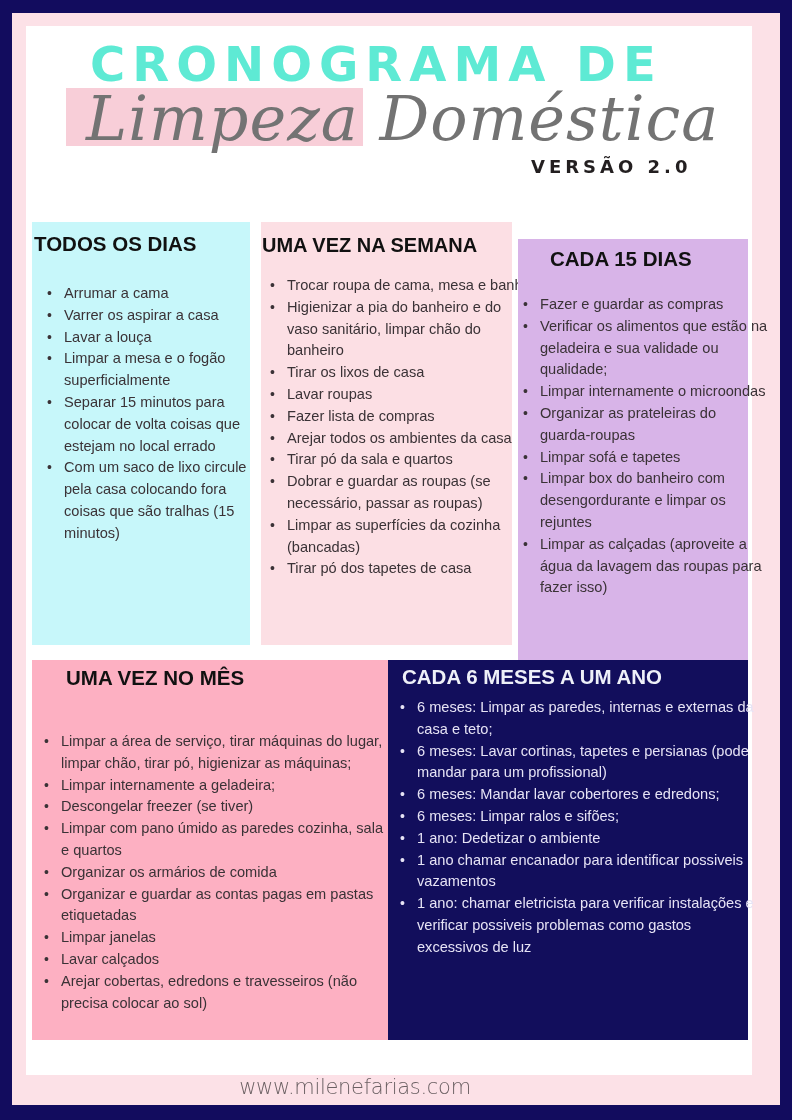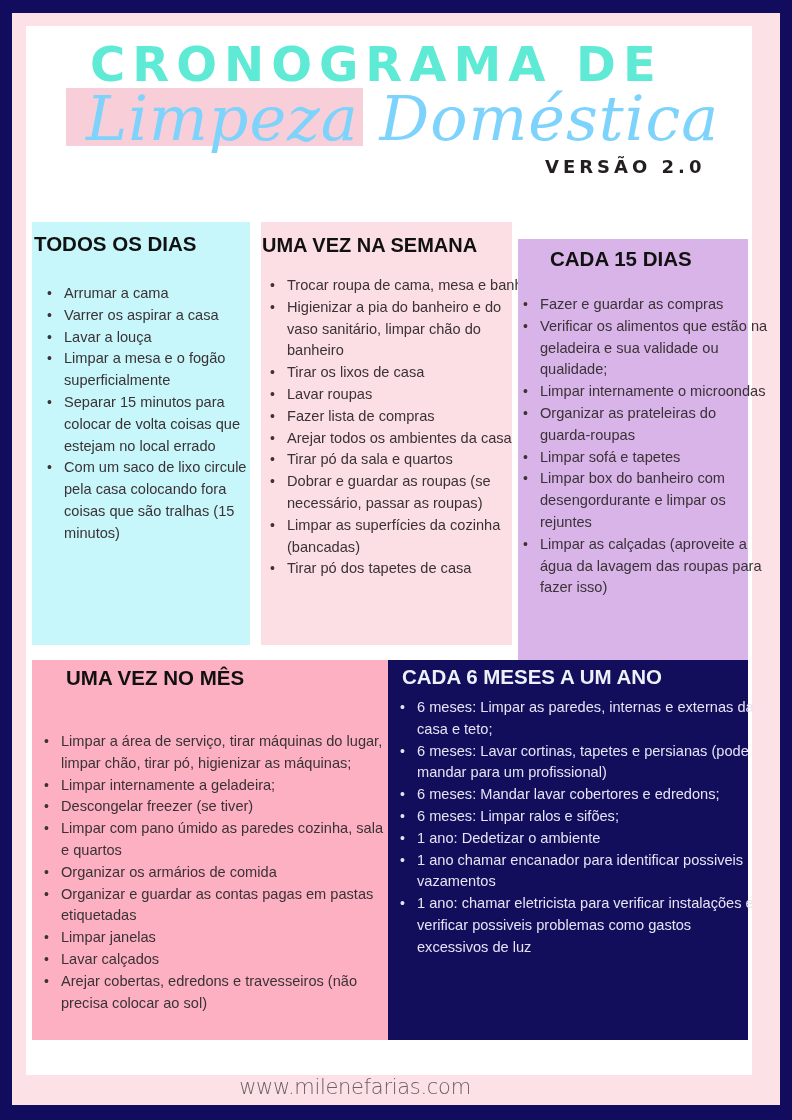--- a/index.html
+++ b/index.html
@@ -21,24 +21,24 @@
     font-family:"DejaVu Sans", sans-serif; font-weight:bold;
     font-size:48px; letter-spacing:7px; color:#5eead4; white-space:nowrap;
   }
   .highlight-bar {
     position:absolute; left:66px; top:88px; width:297px; height:58px;
     background:#F8CED8;
   }
   .title-script {
     position:absolute; left:86px; top:82px;
     font-family:"DejaVu Serif", serif; font-style:italic;
-    font-size:62px; color:#7dd3fc; white-space:nowrap; letter-spacing:1px;
+    font-size:62px; color:#737373; white-space:nowrap; letter-spacing:1px;
   }
   .version {
-    position:absolute; left:545px; top:156px;
+    position:absolute; left:531px; top:156px;
     font-family:"DejaVu Sans", sans-serif; font-weight:bold;
     font-size:18px; letter-spacing:4px; color:#231F20; white-space:nowrap;
   }
   .box {
     position:absolute; box-sizing:border-box; color:#3a3236;
   }
   .box h2 {
     margin:0; font-family:"Liberation Sans", sans-serif; font-weight:bold;
     font-size:20.5px; color:#111; white-space:nowrap;
   }

